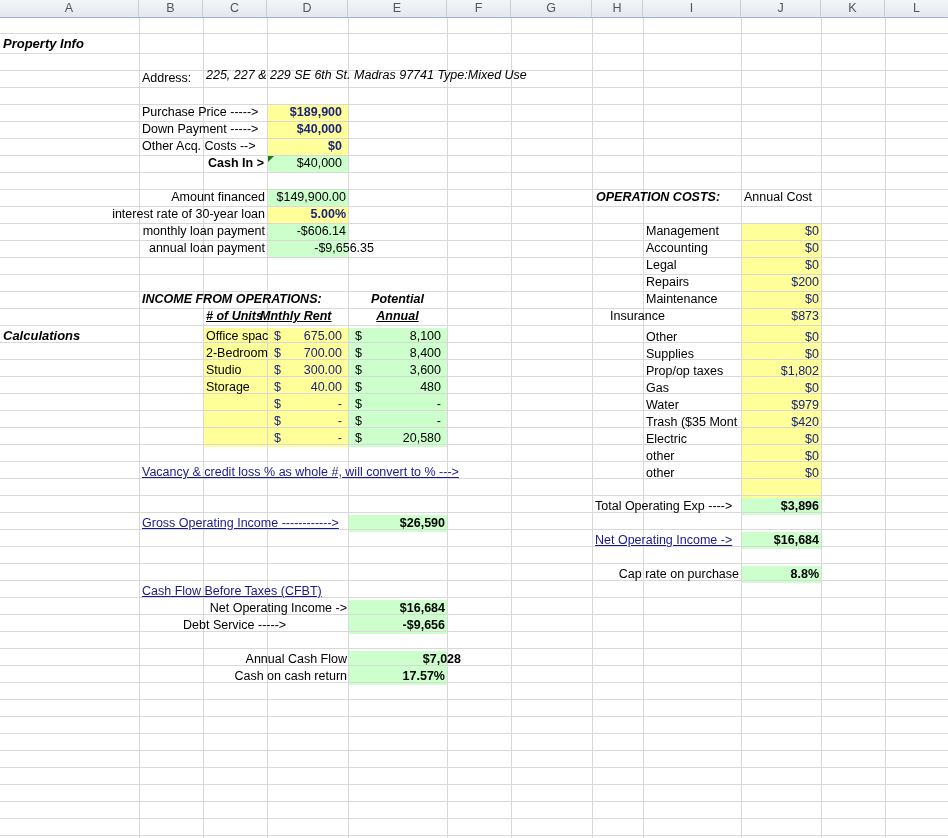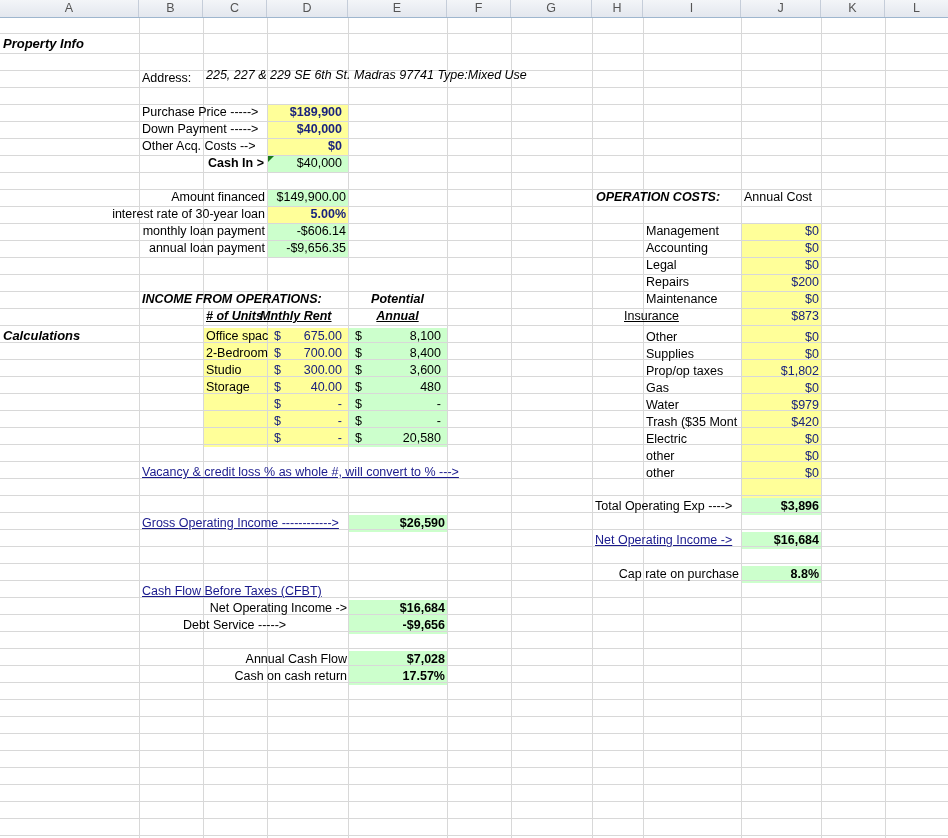--- a/index.html
+++ b/index.html
@@ -153,21 +153,21 @@
 <div class="tri" style="left:268px;top:156px;"></div>
 <div class="cell r" style="left:268px;top:155px;width:74px;">$40,000</div>
 
 <div class="cell r" style="left:60px;top:189px;width:205px;">Amount financed</div>
 <div class="cell r" style="left:268px;top:189px;width:78px;">$149,900.00</div>
 <div class="cell r" style="left:60px;top:206px;width:205px;">interest rate of 30-year loan</div>
 <div class="cell r b navy" style="left:268px;top:206px;width:78px;">5.00%</div>
 <div class="cell r" style="left:60px;top:223px;width:205px;">monthly loan payment</div>
 <div class="cell r" style="left:268px;top:223px;width:78px;">-$606.14</div>
 <div class="cell r" style="left:60px;top:240px;width:205px;">annual loan payment</div>
-<div class="cell r" style="left:268px;top:240px;width:78px;">-$9,656.35</div>
+<div class="cell r" style="left:268px;top:240px;width:78px;padding-left:28px;">-$9,656.35</div>
 
 <div class="cell bi" style="left:142px;top:291px;">INCOME FROM OPERATIONS:</div>
 <div class="cell c bi" style="left:348px;top:291px;width:99px;">Potential</div>
 <div class="cell b i u" style="left:206px;top:308px;font-style:italic;"># of Units</div>
 <div class="cell b u" style="left:260px;top:308px;font-style:italic;">Mnthly Rent</div>
 <div class="cell c b u" style="left:348px;top:308px;width:99px;font-style:italic;">Annual</div>
 
 <div id="income-rows">
     <div class="cell clip" style="left: 206px; top: 328px; width: 64px;">Office spac</div>
     <div class="cell navy" style="left: 274px; top: 328px;">$</div>
@@ -211,38 +211,38 @@
 <div class="cell r b" style="left:349px;top:515px;width:96px;">$26,590</div>
 
 <div class="cell big" style="left:3px;top:327px;height:18px;line-height:18px;">Calculations</div>
 
 <div class="cell link" style="left:142px;top:583px;">Cash Flow Before Taxes (CFBT)</div>
 <div class="cell r" style="left:140px;top:600px;width:207px;">Net Operating Income -&gt;</div>
 <div class="cell r b" style="left:349px;top:600px;width:96px;">$16,684</div>
 <div class="cell" style="left:183px;top:617px;">Debt Service -----&gt;</div>
 <div class="cell r b" style="left:349px;top:617px;width:96px;">-$9,656</div>
 <div class="cell r" style="left:140px;top:651px;width:207px;">Annual Cash Flow</div>
-<div class="cell r b" style="left:349px;top:651px;width:96px;">$7,028</div>
+<div class="cell r b" style="left:349px;top:651px;width:96px;padding-left:16px;">$7,028</div>
 <div class="cell r" style="left:140px;top:668px;width:207px;">Cash on cash return</div>
 <div class="cell r b" style="left:349px;top:668px;width:96px;">17.57%</div>
 
 <div class="cell bi" style="left:596px;top:189px;">OPERATION COSTS:</div>
 <div class="cell" style="left:744px;top:189px;">Annual Cost</div>
 <div id="opcost-rows">
     <div class="cell clip" style="left: 646px; top: 223px; width: 95px;">Management</div>
     <div class="cell r navy" style="left: 742px; top: 223px; width: 77px;">$0</div>
     <div class="cell clip" style="left: 646px; top: 240px; width: 95px;">Accounting</div>
     <div class="cell r navy" style="left: 742px; top: 240px; width: 77px;">$0</div>
     <div class="cell clip" style="left: 646px; top: 257px; width: 95px;">Legal</div>
     <div class="cell r navy" style="left: 742px; top: 257px; width: 77px;">$0</div>
     <div class="cell clip" style="left: 646px; top: 274px; width: 95px;">Repairs</div>
     <div class="cell r navy" style="left: 742px; top: 274px; width: 77px;">$200</div>
     <div class="cell clip" style="left: 646px; top: 291px; width: 95px;">Maintenance</div>
     <div class="cell r navy" style="left: 742px; top: 291px; width: 77px;">$0</div>
-    <div class="cell clip" style="left: 624px; top: 308px; width: 95px; text-decoration: underline;">Insurance</div>
+    <div class="cell clip" style="left: 610px; top: 308px; width: 95px;">Insurance</div>
     <div class="cell r navy" style="left: 742px; top: 308px; width: 77px;">$873</div>
     <div class="cell clip" style="left: 646px; top: 329px; width: 95px;">Other</div>
     <div class="cell r navy" style="left: 742px; top: 329px; width: 77px;">$0</div>
     <div class="cell clip" style="left: 646px; top: 346px; width: 95px;">Supplies</div>
     <div class="cell r navy" style="left: 742px; top: 346px; width: 77px;">$0</div>
     <div class="cell clip" style="left: 646px; top: 363px; width: 95px;">Prop/op taxes</div>
     <div class="cell r navy" style="left: 742px; top: 363px; width: 77px;">$1,802</div>
     <div class="cell clip" style="left: 646px; top: 380px; width: 95px;">Gas</div>
     <div class="cell r navy" style="left: 742px; top: 380px; width: 77px;">$0</div>
     <div class="cell clip" style="left: 646px; top: 397px; width: 95px;">Water</div>

